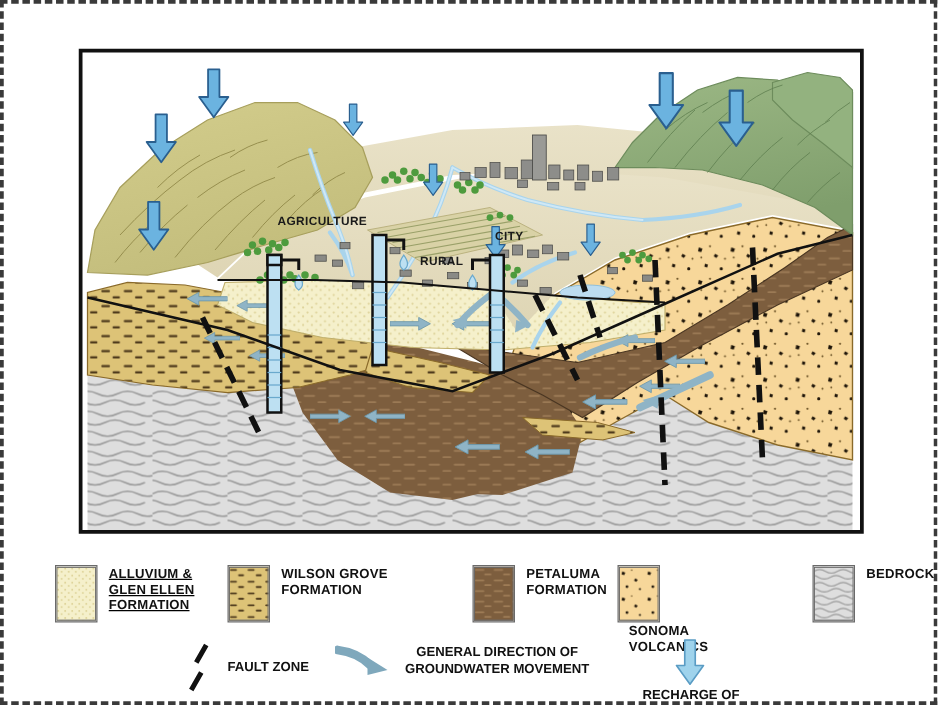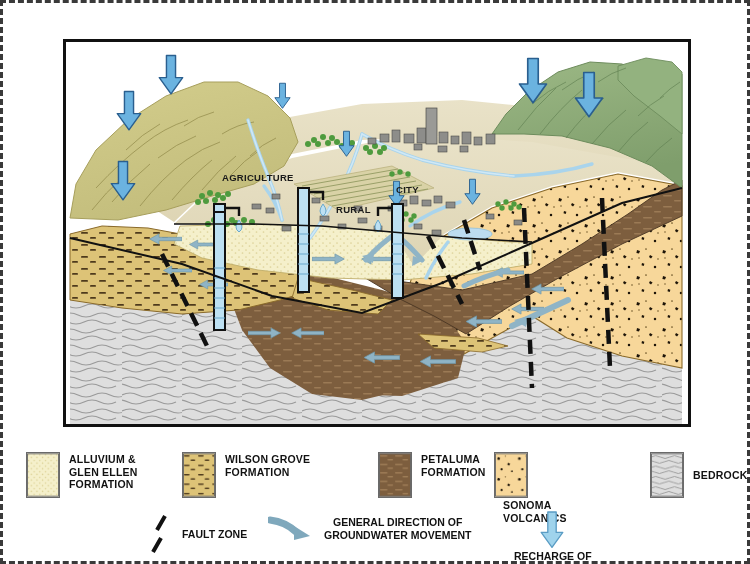--- a/index.html
+++ b/index.html
@@ -490,21 +490,21 @@
 
     <div class="surface-label" style="left:160px;top:134px;">AGRICULTURE</div>
     <div class="surface-label" style="left:274px;top:166px;">RURAL</div>
     <div class="surface-label" style="left:334px;top:146px;">CITY</div>
   </div>
 
   <div id="legend">
 
     <div class="legend-row" id="legend-row-formations">
 
-      <div class="legend-entry" style="left:8px;">
+      <div class="legend-entry" style="left:26px;text-decoration:underline;">
         <svg class="swatch" width="34" height="46" viewBox="0 0 34 46">
           <rect width="34" height="46" fill="url(#sw-pat-alluvium)"></rect>
           <rect x="0.5" y="0.5" width="33" height="45" fill="none" stroke="#6a6a6a" stroke-width="1"></rect>
         </svg>
         <div class="legend-label">ALLUVIUM &amp;
 GLEN ELLEN
 FORMATION</div>
       </div>
 
       <div class="legend-entry" style="left:164px;">
@@ -527,21 +527,21 @@
 
       <div class="legend-entry" style="left:476px;flex-direction:column;">
         <svg class="swatch" width="34" height="46" viewBox="0 0 34 46">
           <rect width="34" height="46" fill="url(#sw-pat-sonoma)"></rect>
           <rect x="0.5" y="0.5" width="33" height="45" fill="none" stroke="#6a6a6a" stroke-width="1"></rect>
         </svg>
         <div class="legend-label">SONOMA
 VOLCANICS</div>
       </div>
 
-      <div class="legend-entry" style="left:632px;align-items:center;">
+      <div class="legend-entry" style="left:632px;">
         <svg class="swatch" width="34" height="46" viewBox="0 0 34 46">
           <rect width="34" height="46" fill="url(#sw-pat-bedrock)"></rect>
           <rect x="0.5" y="0.5" width="33" height="45" fill="none" stroke="#6a6a6a" stroke-width="1"></rect>
         </svg>
         <div class="legend-label">BEDROCK</div>
       </div>
     </div>
 
     <div class="legend-row" id="legend-row-symbols">
 

